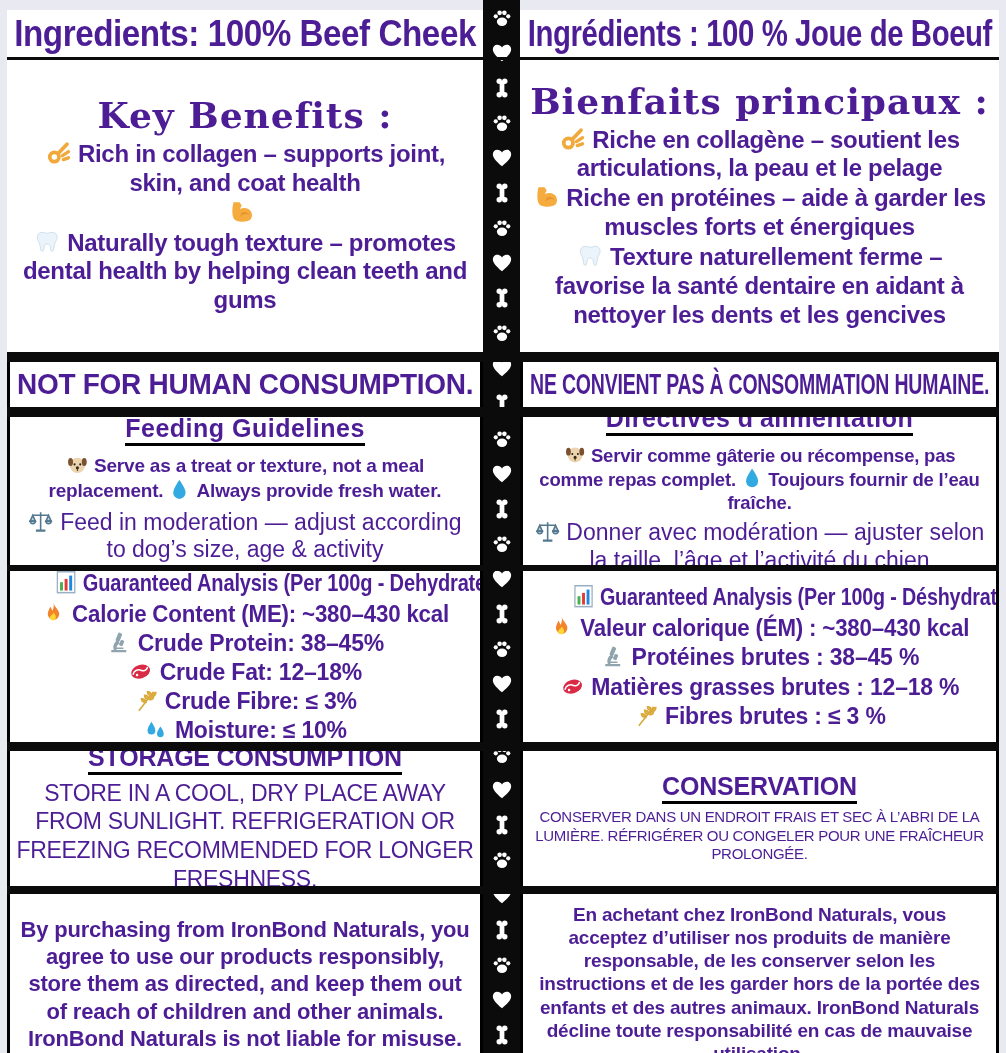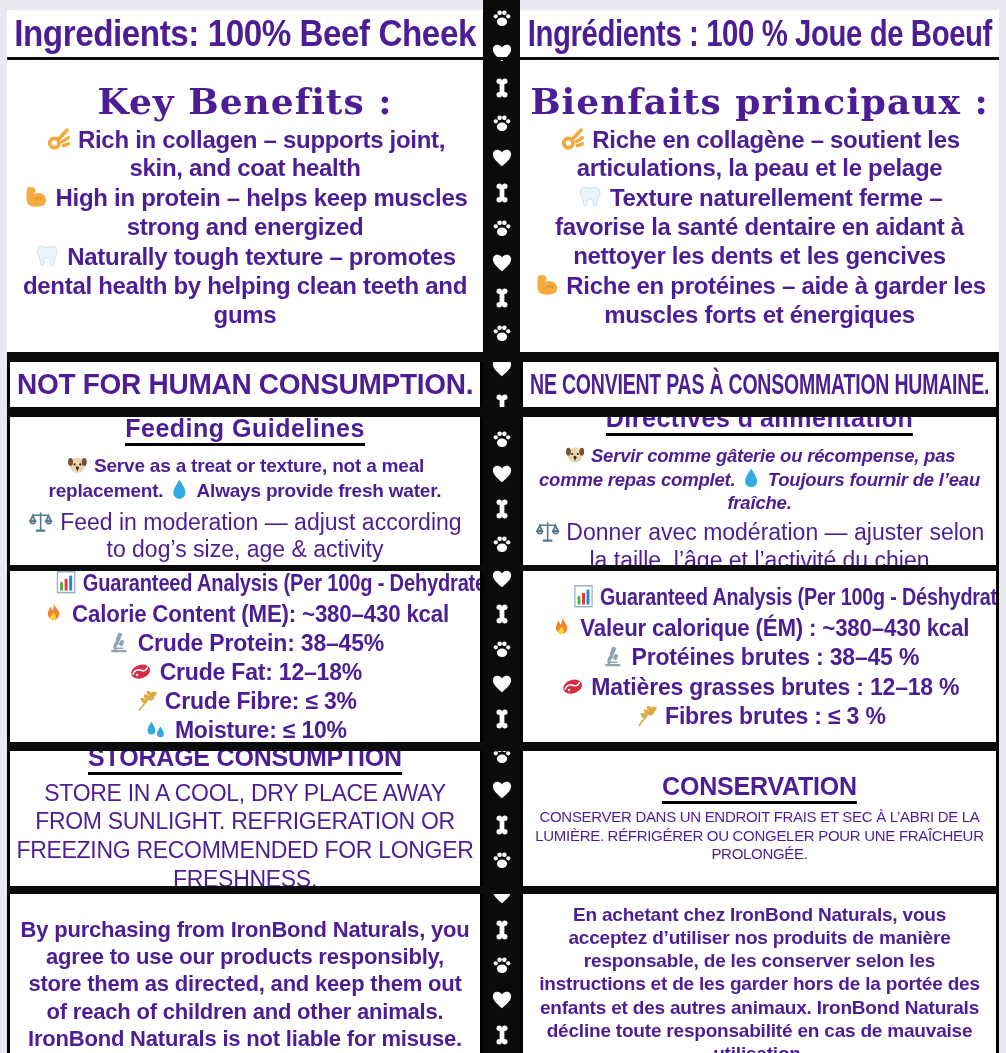--- a/index.html
+++ b/index.html
@@ -22,21 +22,21 @@
   .fit{display:inline-block;white-space:nowrap;transform-origin:50% 50%;max-width:none;}
   .ingt{font-size:36px;font-weight:700;letter-spacing:-0.5px;}
   .btitle{font-family:"DejaVu Serif",serif;font-size:36px;font-weight:700;letter-spacing:1px;margin:6px 0 10px 0;}
   .bline{font-size:24px;font-weight:700;line-height:1.2;margin:1px 10px;letter-spacing:-0.3px;}
   .warn{font-size:29px;font-weight:700;letter-spacing:-0.3px;}
   .ftitle-row{margin-bottom:5px;}
   .uline{border-bottom:3px solid #000;padding-bottom:1px;}
   .ftitle{font-size:25px;font-weight:600;letter-spacing:0.5px;}
   .feed-primary{font-size:19px;font-weight:700;line-height:1.26;margin:2px 8px;letter-spacing:-0.2px;}
   .feed-secondary{font-size:23px;font-weight:500;line-height:1.2;margin:3px 8px;}
-  .cell-r .feed-primary{font-size:18.5px;font-style:italic;}
+  .cell-r .feed-primary{font-size:18.5px;}
   .lrow{line-height:27px;width:100%;}
   .aline{font-size:23px;font-weight:700;letter-spacing:-0.2px;}
   .atitle{font-size:24px;}
   .stitle{font-size:25px;font-weight:700;letter-spacing:-0.2px;margin-bottom:4px;}
   .sbody{font-size:23px;font-weight:400;line-height:1.24;letter-spacing:-0.3px;margin:0 6px;text-align:center;}
   .cell-r .sbody{font-size:15px;}
   .dbody{font-size:22px;font-weight:700;line-height:1.23;margin:0 10px;letter-spacing:-0.2px;}
   .cell-r .dbody{font-size:19px;line-height:1.22;}
   .ic{width:1.1em;height:1.1em;vertical-align:-0.18em;margin-right:0.28em;display:inline-block;}
   .feed-primary .ic{width:1.2em;height:1.2em;}
@@ -267,38 +267,38 @@
 
     <div class="band" style="height:292px">
       <div class="panel cell-l">
         <div class="lrow"><span class="fit btitle">Key Benefits :</span></div>
         <div>
             <div class="bline"><svg class="ic">
                 <use href="#i-ok-hand"></use>
               </svg><span>Rich in collagen – supports joint, skin, and coat health</span></div>
             <div class="bline"><svg class="ic">
                 <use href="#i-flexed-biceps"></use>
-              </svg><span>High in protein – helps keep muscles strong and energized</span></div>
+              </svg></div>
             <div class="bline"><svg class="ic">
                 <use href="#i-tooth"></use>
               </svg><span>Naturally tough texture – promotes dental health by helping clean teeth and gums</span></div>
           </div>
       </div>
       <div class="panel cell-r">
         <div class="lrow"><span class="fit btitle">Bienfaits principaux :</span></div>
         <div>
             <div class="bline"><svg class="ic">
                 <use href="#i-ok-hand"></use>
               </svg><span>Riche en collagène – soutient les articulations, la peau et le pelage</span></div>
             <div class="bline"><svg class="ic">
+                <use href="#i-flexed-biceps"></use>
+              </svg><span>Riche en protéines – aide à garder les muscles forts et énergiques</span></div>
+            <div class="bline"><svg class="ic">
                 <use href="#i-tooth"></use>
               </svg><span>Texture naturellement ferme – favorise la santé dentaire en aidant à nettoyer les dents et les gencives</span></div>
-            <div class="bline"><svg class="ic">
-                <use href="#i-flexed-biceps"></use>
-              </svg><span>Riche en protéines – aide à garder les muscles forts et énergiques</span></div>
           </div>
       </div>
     </div>
     <div class="band" style="height:10px">
         <div class="hr"></div>
       </div>
 
     <div class="band" style="height:45px">
       <div class="panel cell-l boxed">
         <span class="fit warn" style="transform: scaleX(0.966);">NOT FOR HUMAN CONSUMPTION.</span>

